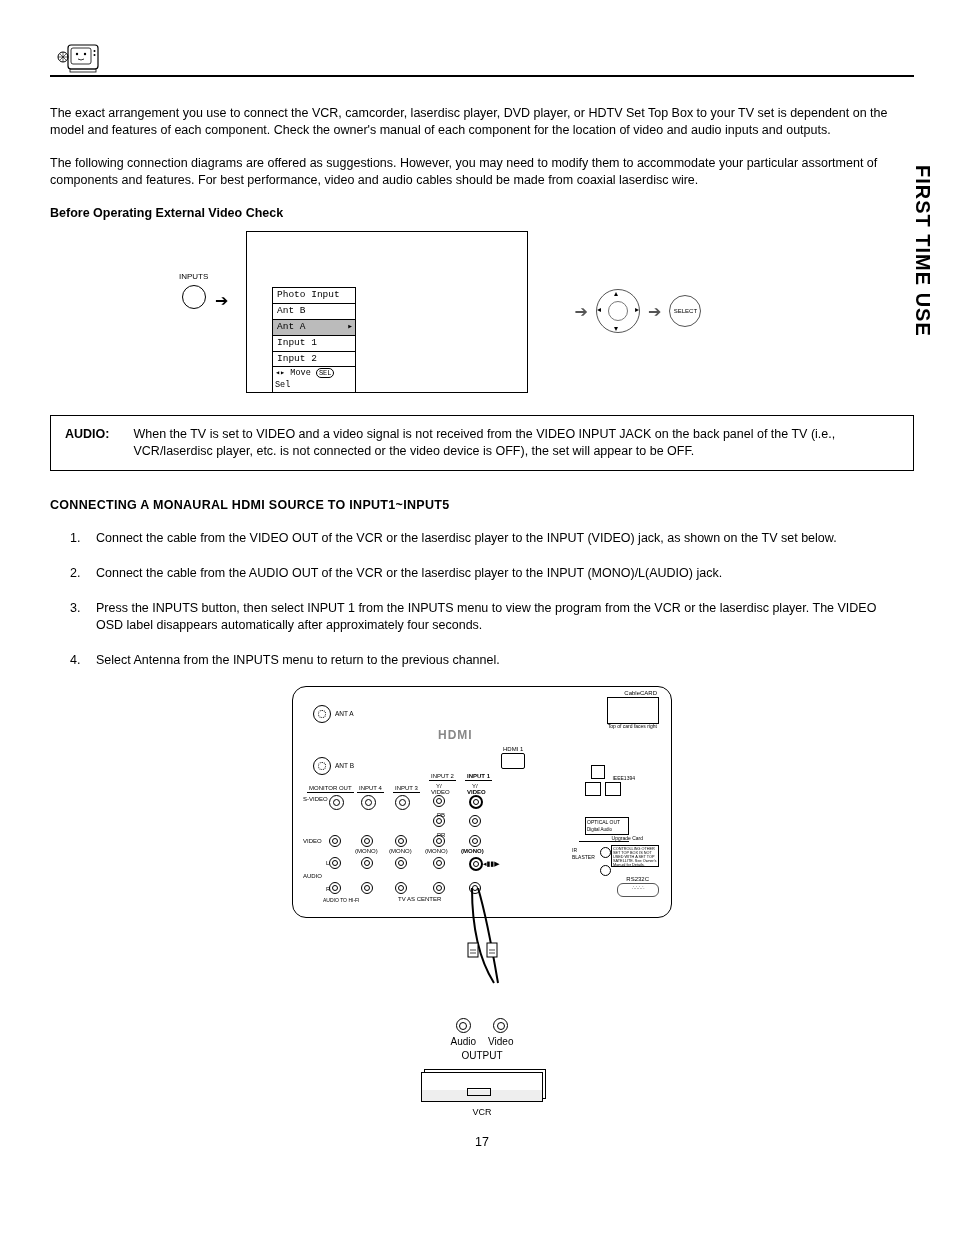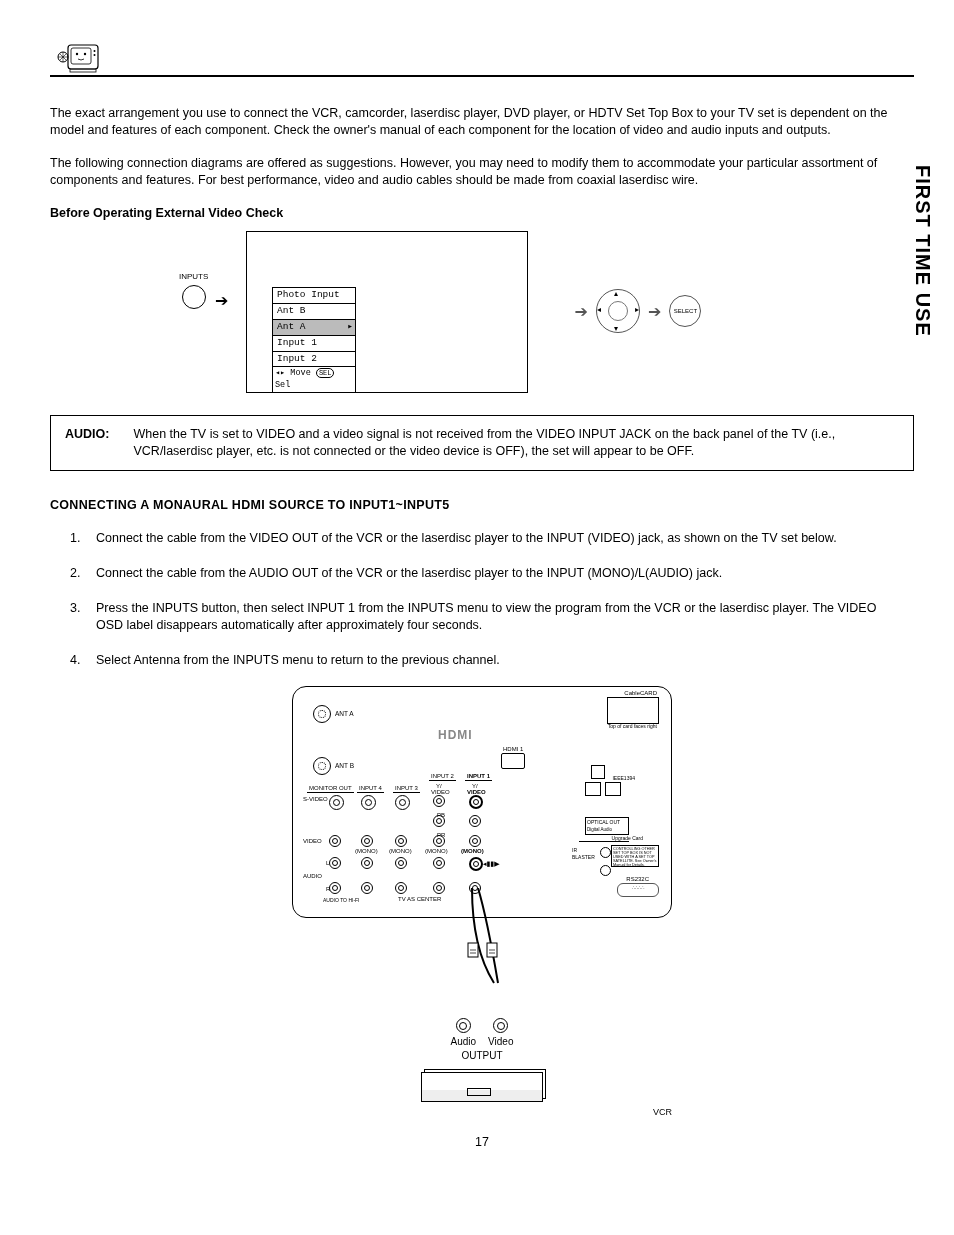--- a/index.html
+++ b/index.html
@@ -73,21 +73,21 @@
   .hdmi-logo{position:absolute; top:40px; left:145px; font-weight:bold; font-size:12px; letter-spacing:1px; color:#888; font-family:Arial;}
   .cable{ position:relative; width:100%; height:100px;}
   .cable svg{position:absolute; left:0; top:-30px;}
   .plugs{ display:flex; justify-content:center; gap:12px; font-size:10px;}
   .plug-i{width:13px;height:13px;border:1.5px solid #000;border-radius:50%;position:relative;margin:0 auto 2px;}
   .plug-i::after{content:"";position:absolute;inset:2.5px;border:1.5px solid #000;border-radius:50%;}
   .vcr-box{width:120px;height:28px;border:1.2px solid #000;margin:10px auto 4px;position:relative;background:linear-gradient(#fff 60%, #eee 60%);}
   .vcr-box::before{content:"";position:absolute;right:-4px;top:-4px;width:120px;height:28px;border:1.2px solid #000;z-index:-1;}
   .vcr-slot{position:absolute;left:45px;top:15px;width:22px;height:6px;border:1px solid #000;}
   .output-lbl{text-align:center;font-size:10px;}
-  .vcr-lbl{text-align:right;font-size:9px;margin-top:2px;}
+  .vcr-lbl{text-align:center;font-size:9px;margin-top:2px;}
   .page-num{ text-align:center; font-size:12.5px; margin-top:15px;}
   .cablecard{position:absolute;right:12px;top:10px;width:50px;height:25px;border:1px solid #000;}
   .optical{position:absolute;right:42px;top:130px;width:40px;height:14px;border:1px solid #000;font-size:5px;padding:1px;}
   .ir{position:absolute;right:60px;top:160px;width:9px;height:9px;border:1px solid #000;border-radius:50%;}
   .rs232{position:absolute;right:12px;bottom:20px;width:40px;height:12px;border:1px solid #555;border-radius:6px;font-size:5px;text-align:center;}
   .inp-col{position:absolute;display:flex;flex-direction:column;align-items:center;gap:6px;}
   .col-lbl{font-size:6px;border-bottom:0.5px solid #000;padding:0 2px;margin-bottom:2px;}
   .row-lbl{position:absolute;font-size:6px;}
   .slot1394{position:absolute;right:50px;top:95px;display:flex;gap:4px;}
   .slot1394 div{width:14px;height:12px;border:1px solid #000;}

